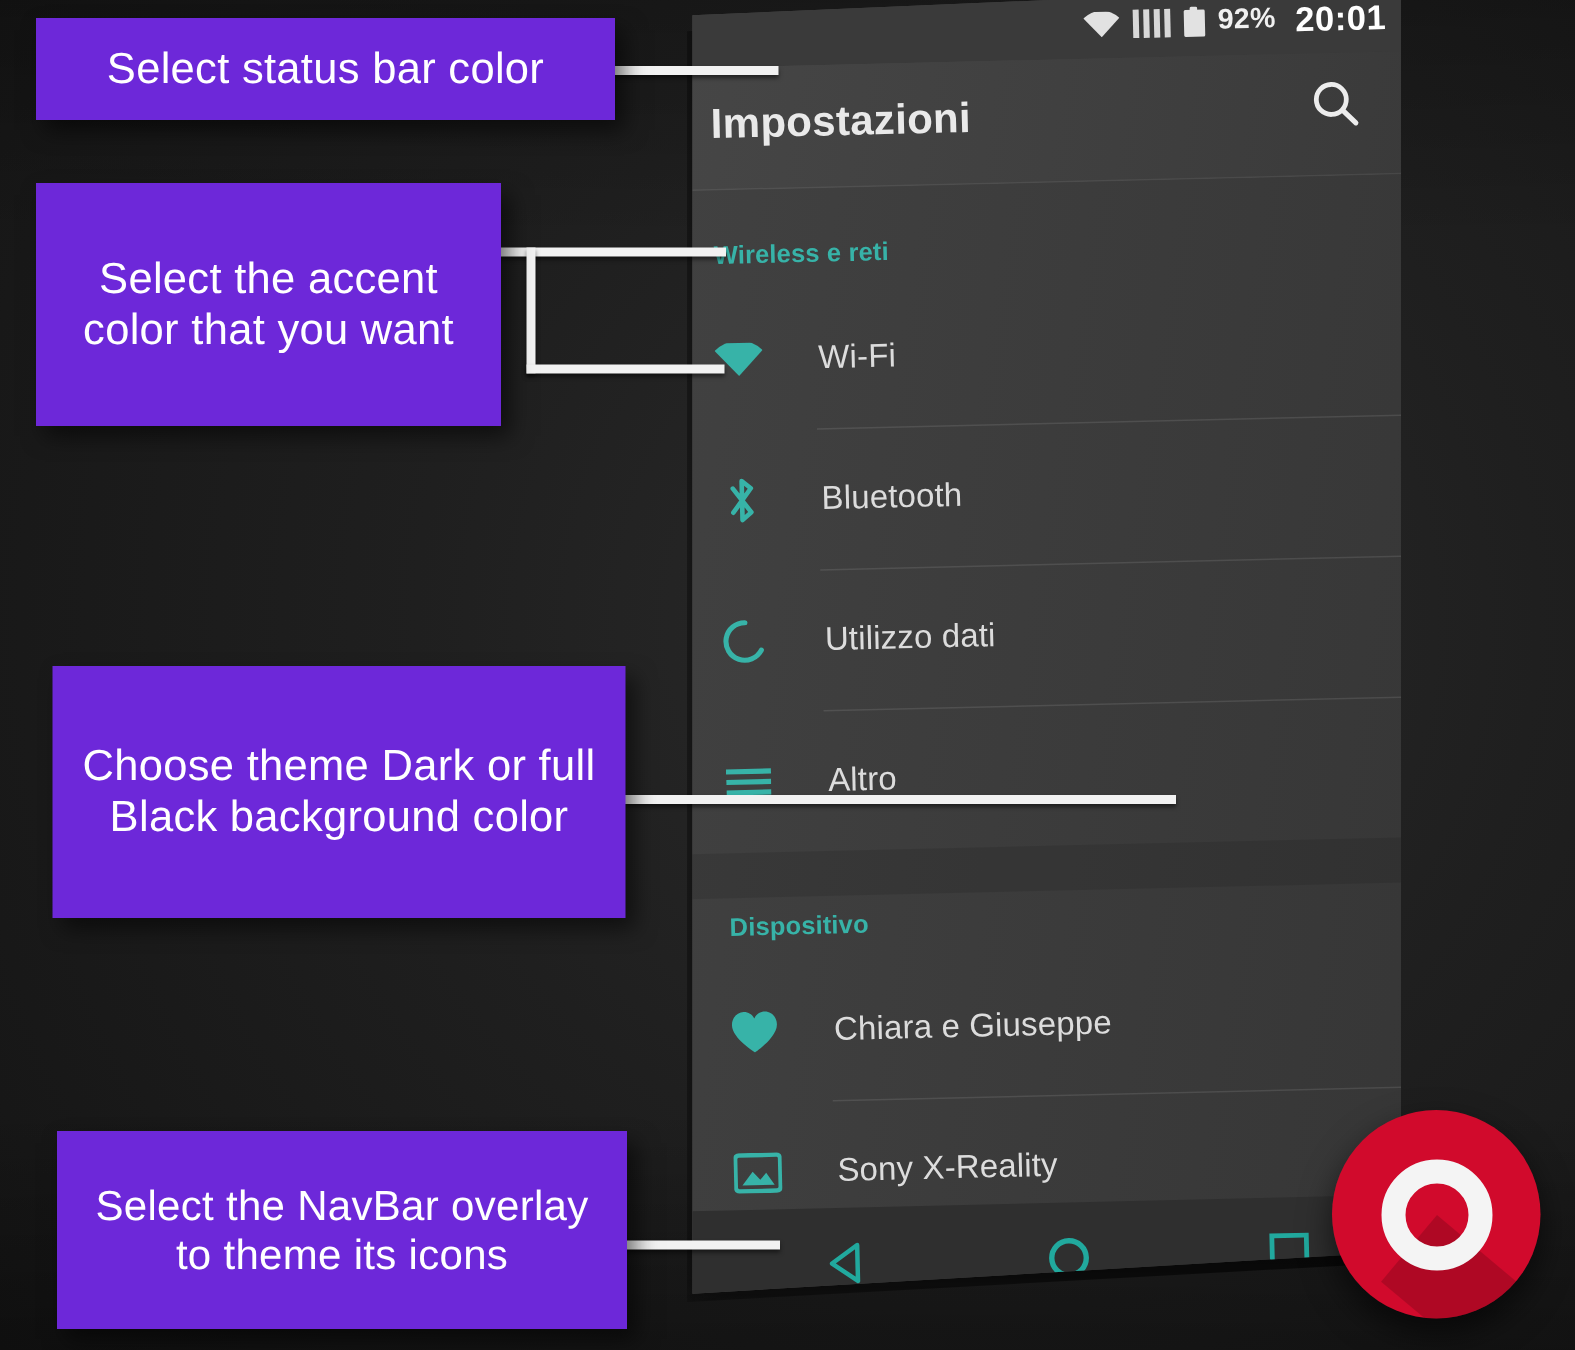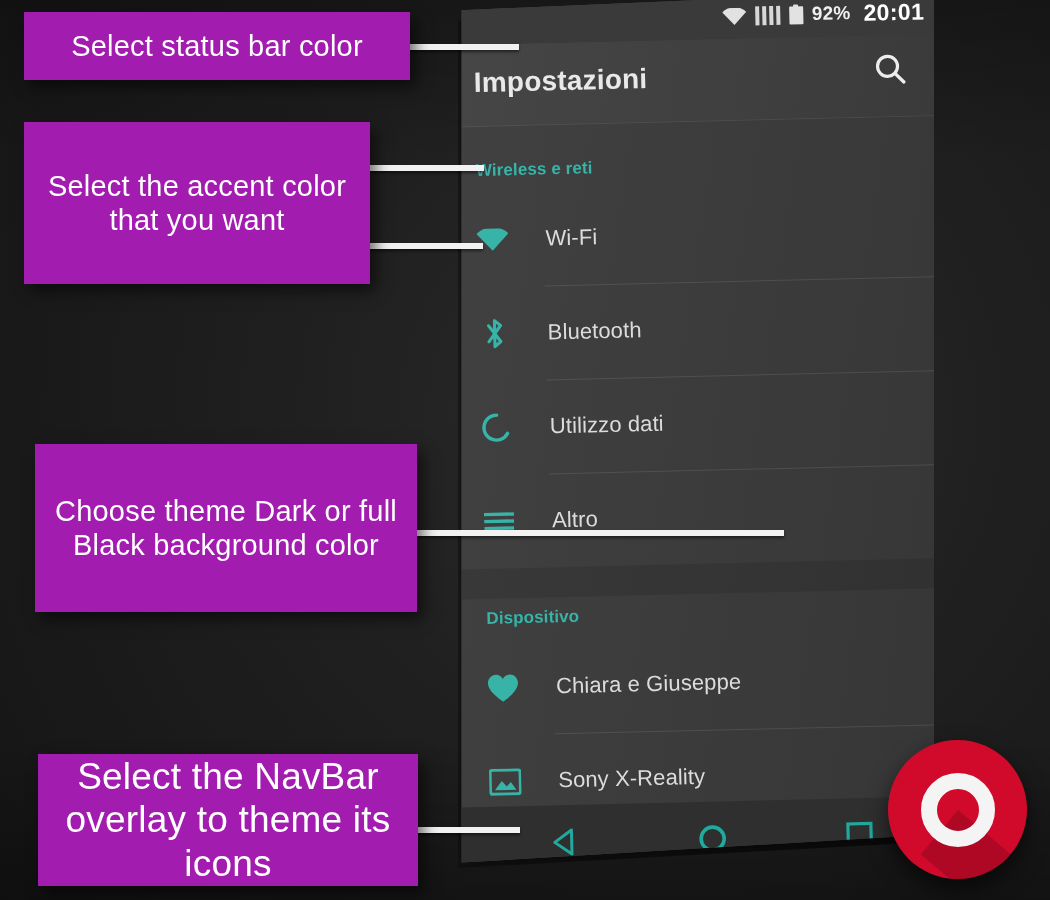--- a/index.html
+++ b/index.html
@@ -114,21 +114,21 @@
     position:absolute;left:-10px;top:812px;width:522px;height:74px;
     background:#2f2f2f;
     display:flex;align-items:center;justify-content:space-around;
     padding:0 40px;box-sizing:border-box;
   }
   .nav-btn{width:44px;height:44px;display:flex;align-items:center;justify-content:center;}
 
   
   .callout{
     position:absolute;
-    background:#a21caf;
+    background:#6d28d9;
     color:#ffffff;
     display:flex;align-items:center;justify-content:center;
     text-align:center;
     box-sizing:border-box;
     box-shadow:6px 7px 14px rgba(0,0,0,.55);
     line-height:1.18;
     letter-spacing:.2px;
   }
   .callout span{display:block;padding:0 14px;}
 
@@ -306,29 +306,29 @@
   <div class="conn" style="left:351px;top:243px;width:132px;height:6px;"></div>
 
   <div class="conn" style="left:414px;top:530px;width:370px;height:6px;"></div>
 
   <div class="conn" style="left:414px;top:827px;width:106px;height:6px;"></div>
 
   <div class="callout" style="left:24px;top:12px;width:386px;height:68px;font-size:29px;">
     <span>Select status bar color</span>
   </div>
 
-  <div class="callout" style="left:24px;top:122px;width:346px;height:162px;font-size:29px;">
+  <div class="callout" style="left:24px;top:122px;width:310px;height:162px;font-size:29px;">
     <span>Select the accent color that you want</span>
   </div>
 
   <div class="callout" style="left:35px;top:444px;width:382px;height:168px;font-size:29px;">
     <span>Choose theme Dark or full Black background color</span>
   </div>
 
-  <div class="callout" style="left:38px;top:754px;width:380px;height:132px;font-size:37px;">
+  <div class="callout" style="left:38px;top:754px;width:380px;height:132px;font-size:28px;">
     <span>Select the NavBar overlay to theme its icons</span>
   </div>
 
   <div class="logo">
     <div class="logo-shadow"></div>
     <div class="logo-disc">
       <div class="logo-longshadow"></div>
     </div>
     <div class="logo-ring"></div>
   </div>

